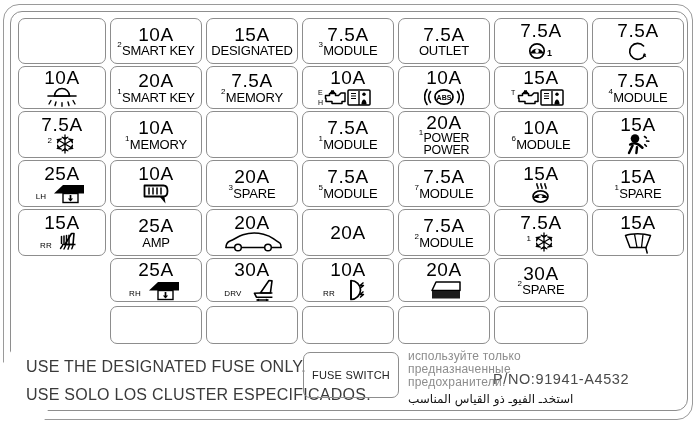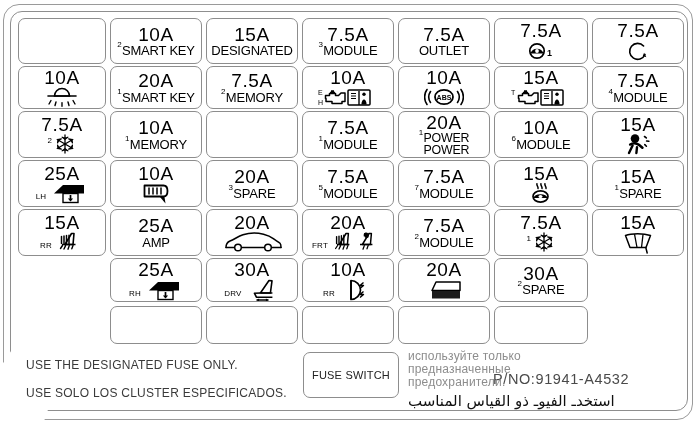--- a/index.html
+++ b/index.html
@@ -28,27 +28,27 @@
   .amp{font-size:19px;letter-spacing:.6px;line-height:1.02;}
   .lbl{font-size:13px;letter-spacing:-.2px;line-height:1.02;white-space:nowrap;
        display:flex;align-items:flex-start;}
   .lbl.two{line-height:.98;font-size:12.4px;flex-direction:column;align-items:center;}
   .sup{font-size:8px;vertical-align:super;line-height:1;margin-right:.5px;
        position:relative;top:-3px;}
   .side{font-size:8px;letter-spacing:.2px;margin-right:2px;align-self:flex-end;
         position:relative;top:-2px;}
   .iconrow{display:flex;align-items:center;justify-content:center;gap:2px;height:20px;}
 
-  .note{position:absolute;font-size:12px;letter-spacing:.25px;color:#3a3a3a;
+  .note{position:absolute;font-size:16px;letter-spacing:.25px;color:#3a3a3a;
         white-space:nowrap;}
   .pno{position:absolute;font-size:14.5px;letter-spacing:.6px;color:#4a4a4a;
        white-space:nowrap;margin-top:47px;}
   .ru{position:absolute;font-size:12px;line-height:1.08;color:#8d8d8d;
       letter-spacing:.2px;white-space:pre;}
-  .ar{position:absolute;font-size:15px;color:#111;white-space:nowrap;
+  .ar{position:absolute;font-size:12px;color:#111;white-space:nowrap;
       direction:rtl;font-family:"DejaVu Sans",sans-serif;}
   .fswitch{position:absolute;box-sizing:border-box;border:1.3px solid #8d8d8d;
            border-radius:7px;display:flex;align-items:center;justify-content:center;
            font-size:11px;letter-spacing:.2px;color:#222;}
   svg{display:block;}
 </style>
 </head>
 <body>
 
 <div id="page">
@@ -344,41 +344,20 @@
               <path d="M4 16.5c0-3.5 1.5-5.5 4-6.5 4.5-1.8 8-4.5 13-6.2 6-2 14-2.2 20.5-.6 4 1 7.5 2.6 9.8 4.4 2.4 1.9 5.2 3.2 6.7 4.6 1 1 1 2.6 1 4.3" fill="none" stroke="#000" stroke-width="1.5" stroke-linecap="round"></path>
               <path d="M4 16.5h55" stroke="#000" stroke-width="1.5" stroke-linecap="round"></path>
               <circle cx="16" cy="16.5" r="3.3" fill="#fff" stroke="#000" stroke-width="1.5"></circle>
               <circle cx="46" cy="16.5" r="3.3" fill="#fff" stroke="#000" stroke-width="1.5"></circle>
             </svg>
           </span>
         </div>
       </div>
       <div class="fuse" style="left: 302px; top: 209px; width: 92px; height: 47px;">
         <div class="amp">20A</div>
-        <div class="iconrow">
-          <span class="side">FRT</span>
-          <span>
-            <svg width="52" height="22" viewBox="0 0 52 22">
-              <path d="M14 2.5l2.4 0-1 11h-8z" fill="none" stroke="#000" stroke-width="1.5" stroke-linejoin="round"></path>
-              <path d="M7.4 13.5h10" stroke="#000" stroke-width="1.5"></path>
-              <path d="M5 13.5h2.8" stroke="#000" stroke-width="1.5"></path>
-              <path d="M4.6 5.6v7M7 5.1v7.6M9.4 4.7v8M11.8 4.3v8.3" stroke="#000" stroke-width="1.4" stroke-linecap="round"></path>
-              <path d="M3.6 17.5l2-3M7 18l1.6-3.4M11 18.2l1.3-3.6M14.8 17.8l1.2-3.4" stroke="#000" stroke-width="1.3" stroke-linecap="round"></path>
-              <path d="M37 2.5l2.4 0-1 11h-8z" fill="none" stroke="#000" stroke-width="1.5" stroke-linejoin="round"></path>
-              <path d="M30.4 13.5h10M28 13.5h2.8" stroke="#000" stroke-width="1.5"></path>
-              <path d="M31 18.2l1.3-3.6M35 17.8l1.2-3.4" stroke="#000" stroke-width="1.3" stroke-linecap="round"></path>
-              <g fill="#000">
-                <path d="M32 2.2c2.6-1.4 4.6-.4 4 1.4-.5 1.5-2.6 1.4-4-1.4z"></path>
-                <path d="M36.6 6.2c-2.6 1.4-4.6.4-4-1.4.5-1.5 2.6-1.4 4 1.4z"></path>
-                <path d="M31.8 5.4c-.6-2.8.9-4.4 2.2-3.2 1.1 1 .4 2.8-2.2 3.2z"></path>
-                <path d="M36.8 3c.6 2.8-.9 4.4-2.2 3.2-1.1-1-.4-2.8 2.2-3.2z"></path>
-              </g>
-            </svg>
-          </span>
-        </div>
       </div>
       <div class="fuse" style="left: 398px; top: 209px; width: 92px; height: 47px;">
         <div class="amp">7.5A</div>
         <div class="lbl">
           <span class="sup">2</span>
           <span>MODULE</span>
         </div>
       </div>
       <div class="fuse" style="left: 494px; top: 209px; width: 94px; height: 47px;">
         <div class="amp">7.5A</div>

